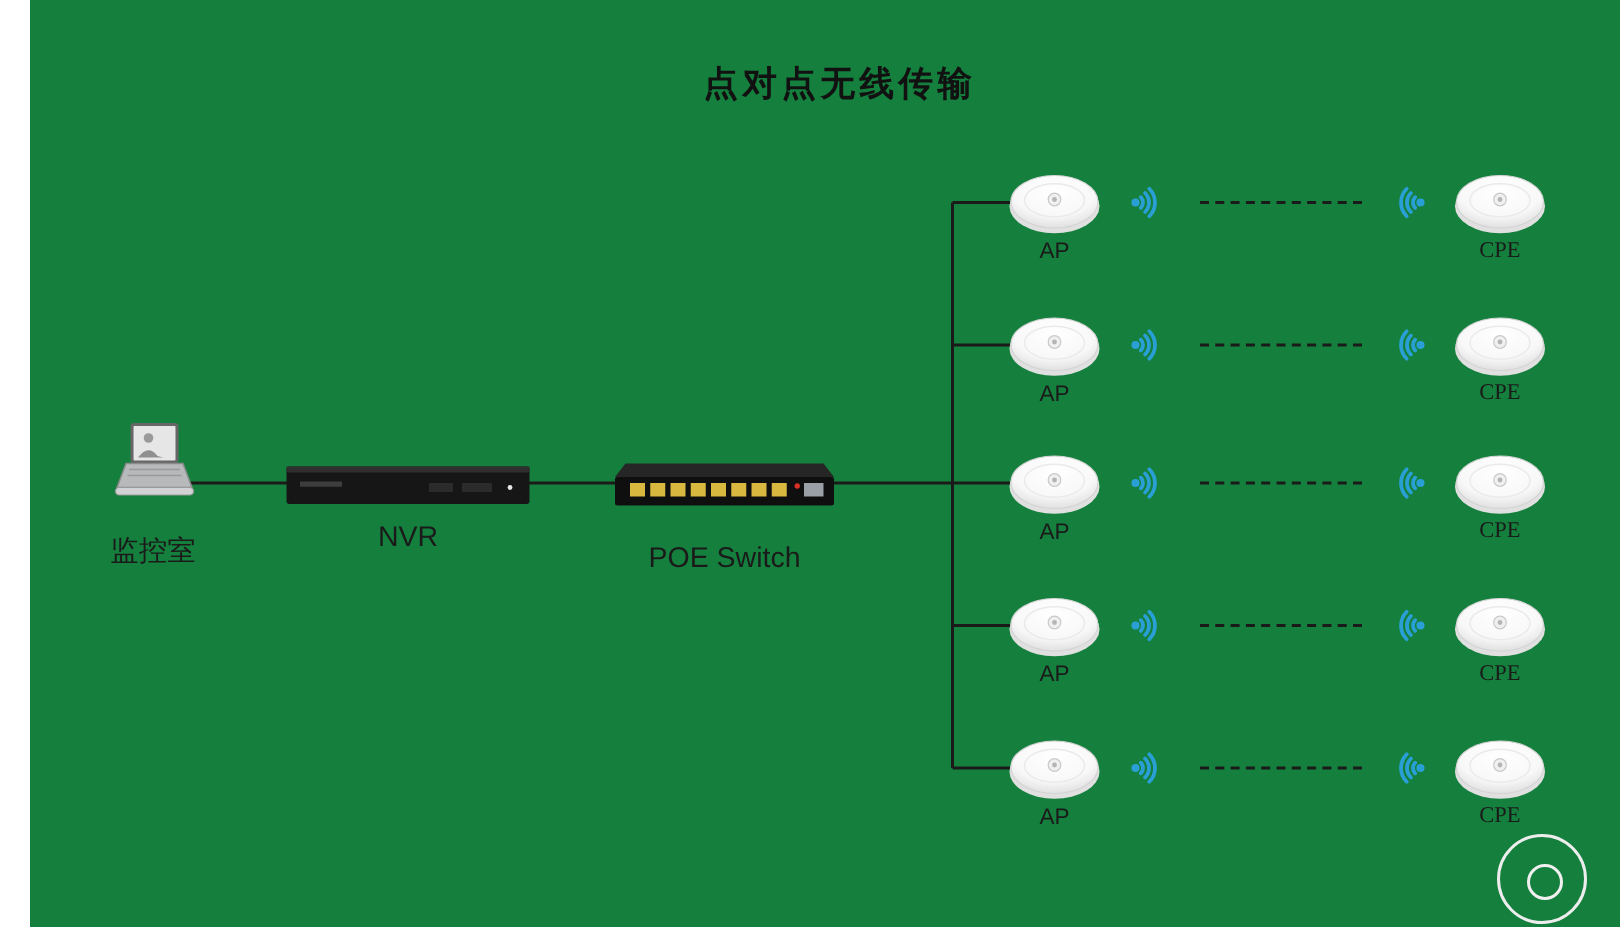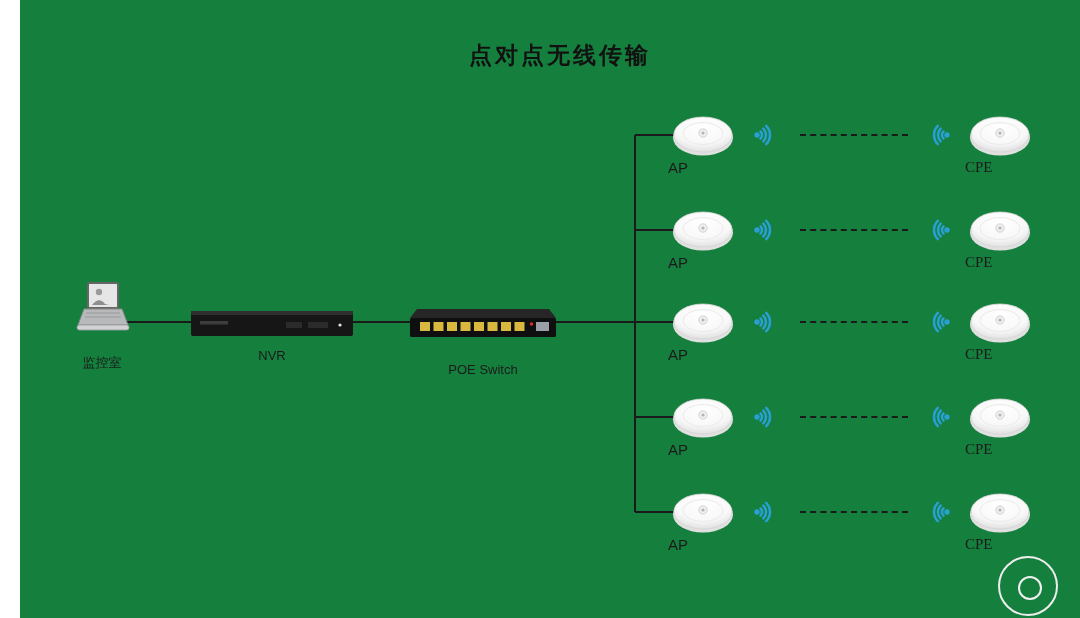--- a/index.html
+++ b/index.html
@@ -33,21 +33,21 @@
     position:absolute;left:0;top:0;width:1080px;height:618px;
     z-index:0;
   }
   .device{position:absolute;z-index:2;}
   .laptop{left:52px;top:282px;width:60px;height:54px;}
   .nvr{left:170px;top:306px;width:164px;height:32px;}
   .switch{left:388px;top:304px;width:150px;height:36px;}
   .dev-label{
     position:absolute;z-index:2;
     text-align:center;
-    font-size:13px;
+    font-size:19px;
     color:#1a1a1a;
   }
   .laptop-label{left:34px;top:354px;width:96px;}
   .nvr-label{left:202px;top:348px;width:100px;}
   .switch-label{left:398px;top:362px;width:130px;}
 
   .row{
     position:absolute;left:0;width:100%;height:92px;z-index:2;
   }
   .dome{position:absolute;width:64px;height:48px;top:14px;}
@@ -55,21 +55,21 @@
   .dome.cpe{left:948px;}
   .wifi{position:absolute;width:32px;height:32px;top:24px;color:var(--wifi-blue);}
   .wifi.right{left:731px;}
   .wifi.left{left:901px;transform:scaleX(-1);}
   .dash{
     position:absolute;left:780px;top:39px;width:108px;height:0;
     border-top:2px dashed var(--line);
   }
   .label{
     position:absolute;top:64px;width:70px;
-    text-align:left;font-size:15px;color:#1a1a1a;
+    text-align:center;font-size:15px;color:#1a1a1a;
   }
   .ap-label{left:648px;}
   .cpe-label{left:945px;font-family:Liberation Serif, serif;}
 
   .watermark{
     position:absolute;left:978px;top:556px;width:60px;height:60px;
     border:2px solid #ededed;border-radius:50%;z-index:1;
   }
   .watermark::after{
     content:"";position:absolute;left:18px;top:18px;width:20px;height:20px;

